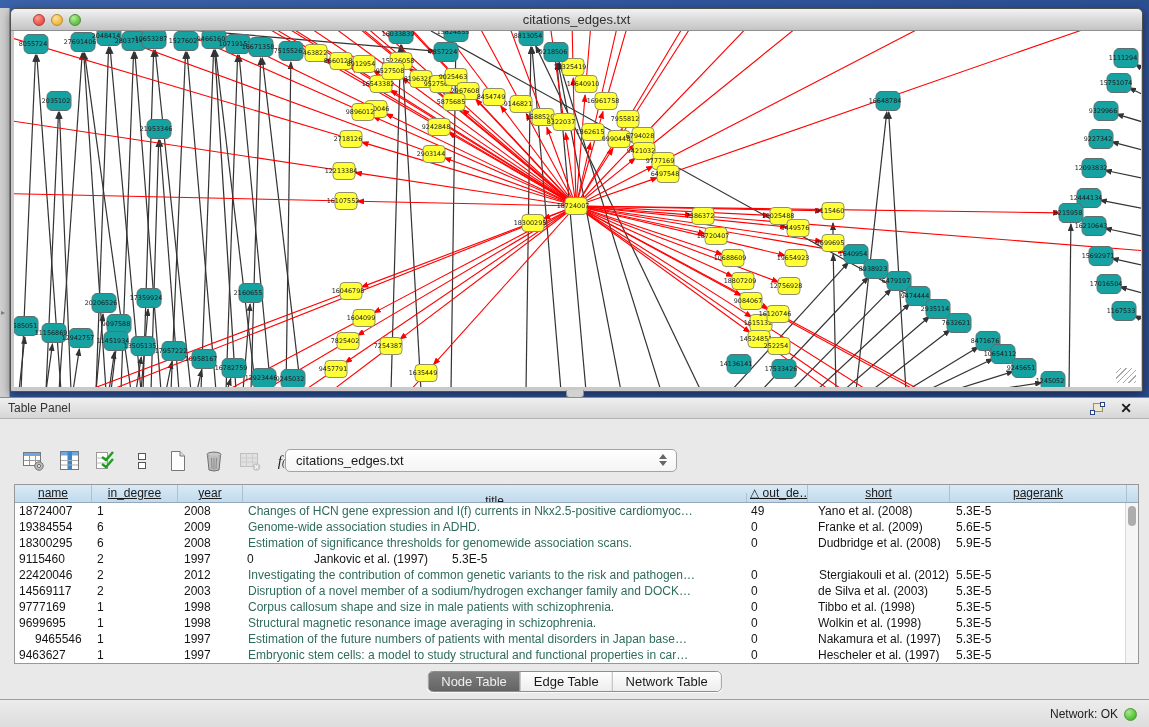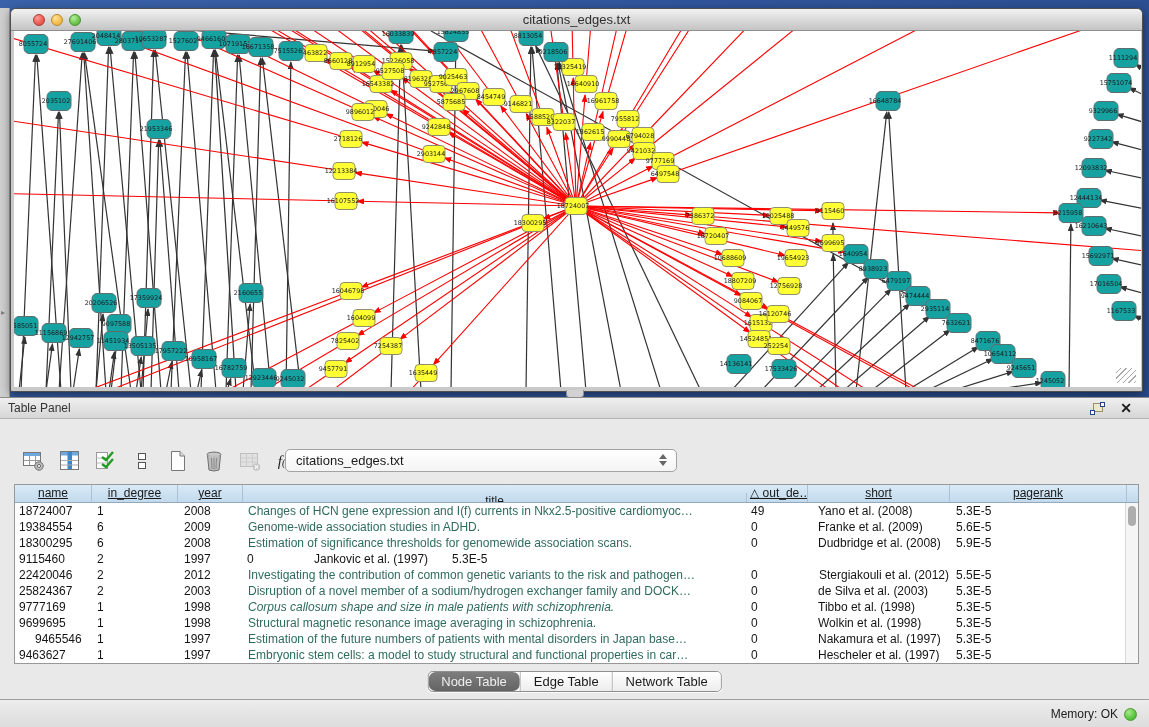--- a/index.html
+++ b/index.html
@@ -63,21 +63,21 @@
   #v-scrollbar { position:absolute; right:0; top:18px; width:13px; bottom:0;
       background:#F5F5F5; border-left:1px solid #D9D9D9; }
   #v-thumb { position:absolute; left:2px; top:3px; width:8px; height:20px; background:#ADADAD; border-radius:5px; }
 
   #table-tabs { position:absolute; left:50%; transform:translateX(-50%); top:274px; height:21px;
       display:inline-flex; border:1px solid #8E8E8E; border-radius:5px; overflow:hidden;
       background:#FFF; box-shadow:0 1px 1px rgba(255,255,255,.8); }
   .tab { font-size:13px; line-height:20px; padding:0 13px; color:#1A1A1A;
          background:linear-gradient(#FFFFFF,#EDEDED); border-left:1px solid #B5B5B5; }
   .tab:first-child { border-left:none; }
-  .tab.selected { background:linear-gradient(#7E7E7E,#646464); color:#EFEFEF;border-radius:7px; }
+  .tab.selected { background:linear-gradient(#7E7E7E,#646464); color:#EFEFEF; }
 
   
   #status-bar { position:absolute; left:0; top:699px; width:1149px; height:28px;
       background:linear-gradient(#ECECEC,#DDDDDD); border-top:1px solid #9E9E9E; }
   #status-right { position:absolute; right:12px; top:0; height:28px; display:flex; align-items:center; gap:6px; }
   #memory-label { font-size:12px; color:#222; }
   #memory-dot { width:13px; height:13px; border-radius:50%;
       background:radial-gradient(circle at 35% 30%,#A8E98C,#58C73F 60%,#3FA52B); border:1px solid #4E9A34; }
 </style>
 </head>
@@ -643,33 +643,33 @@
         <div class="tr">
           <div class="td" style="width: 77px; padding-left: 4px;">22420046</div>
           <div class="td" style="width: 86px; padding-left: 5px;">2</div>
           <div class="td" style="width: 65px; padding-left: 6px;">2012</div>
           <div class="td title-cell" style="width: 504px; padding-left: 5px;">Investigating the contribution of common genetic variants to the risk and pathogen…</div>
           <div class="td" style="width: 61px; padding-left: 4px;">0</div>
           <div class="td" style="width: 142px; padding-left: 10px; text-align: center;">Stergiakouli et al. (2012)</div>
           <div class="td" style="width: 177px; padding-left: 6px;">5.5E-5</div>
         </div>
         <div class="tr">
-          <div class="td" style="width: 77px; padding-left: 4px;">25824367</div>
+          <div class="td" style="width: 77px; padding-left: 4px;">14569117</div>
           <div class="td" style="width: 86px; padding-left: 5px;">2</div>
           <div class="td" style="width: 65px; padding-left: 6px;">2003</div>
           <div class="td title-cell" style="width: 504px; padding-left: 5px;">Disruption of a novel member of a sodium/hydrogen exchanger family and DOCK…</div>
           <div class="td" style="width: 61px; padding-left: 4px;">0</div>
           <div class="td" style="width: 142px; padding-left: 10px;">de Silva et al. (2003)</div>
           <div class="td" style="width: 177px; padding-left: 6px;">5.3E-5</div>
         </div>
         <div class="tr">
           <div class="td" style="width: 77px; padding-left: 4px;">9777169</div>
           <div class="td" style="width: 86px; padding-left: 5px;">1</div>
           <div class="td" style="width: 65px; padding-left: 6px;">1998</div>
-          <div class="td title-cell" style="width: 504px; padding-left: 5px; font-style: italic;">Corpus callosum shape and size in male patients with schizophrenia.</div>
+          <div class="td title-cell" style="width: 504px; padding-left: 5px;">Corpus callosum shape and size in male patients with schizophrenia.</div>
           <div class="td" style="width: 61px; padding-left: 4px;">0</div>
           <div class="td" style="width: 142px; padding-left: 10px;">Tibbo et al. (1998)</div>
           <div class="td" style="width: 177px; padding-left: 6px;">5.3E-5</div>
         </div>
         <div class="tr">
           <div class="td" style="width: 77px; padding-left: 4px;">9699695</div>
           <div class="td" style="width: 86px; padding-left: 5px;">1</div>
           <div class="td" style="width: 65px; padding-left: 6px;">1998</div>
           <div class="td title-cell" style="width: 504px; padding-left: 5px;">Structural magnetic resonance image averaging in schizophrenia.</div>
           <div class="td" style="width: 61px; padding-left: 4px;">0</div>
@@ -702,16 +702,16 @@
 
   <div id="table-tabs">
     <div class="tab selected">Node Table</div>
     <div class="tab">Edge Table</div>
     <div class="tab">Network Table</div>
   </div>
 </div>
 
 <div id="status-bar">
   <div id="status-right">
-    <span id="memory-label">Memory: OK</span>
+    <span id="memory-label">Network: OK</span>
     <div id="memory-dot"></div>
   </div>
 </div>
 
 </body></html>

